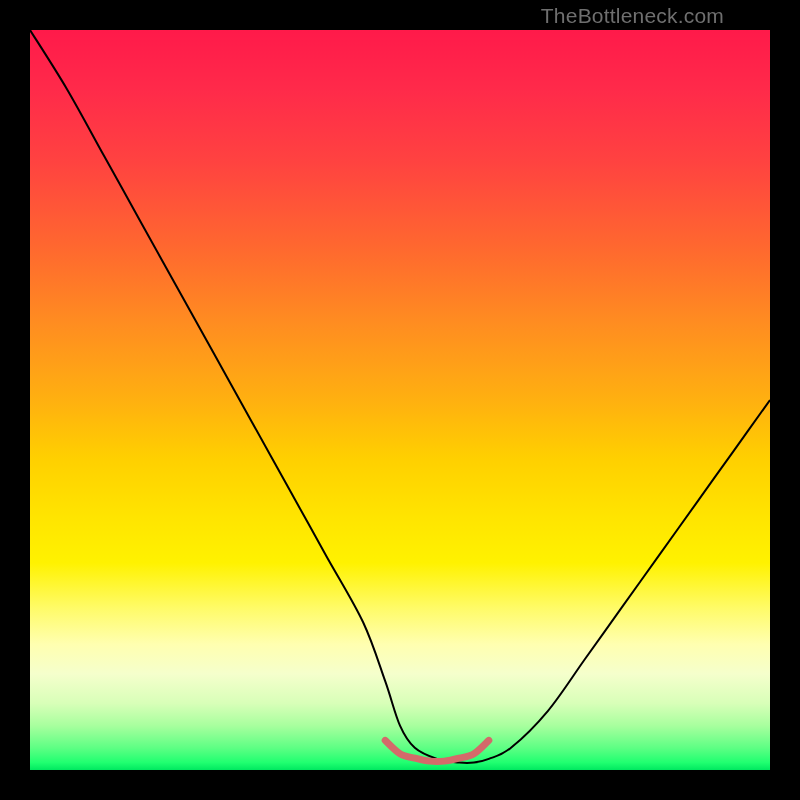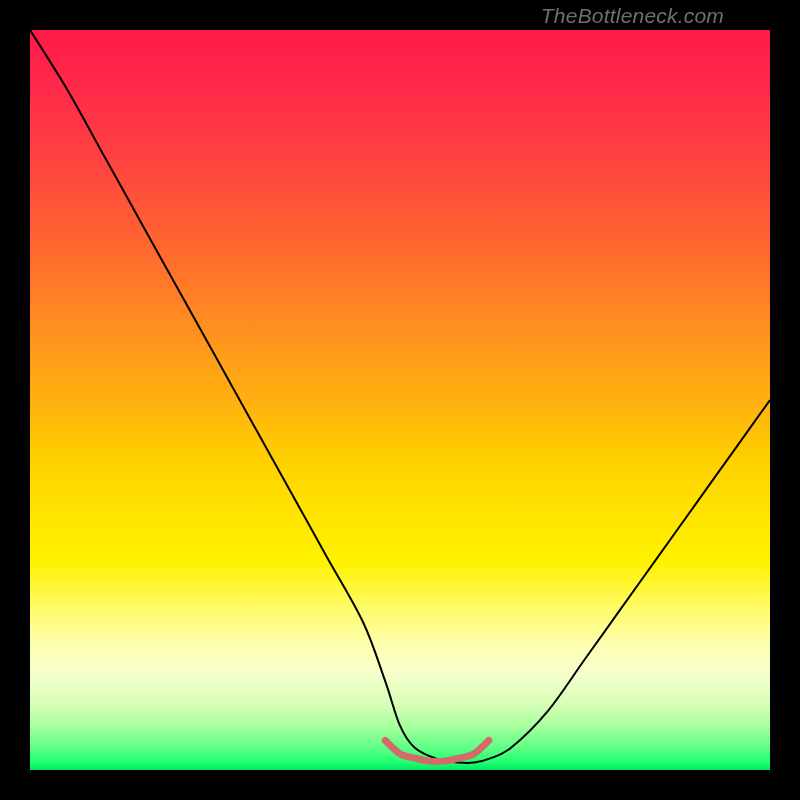--- a/index.html
+++ b/index.html
@@ -8,21 +8,20 @@
     width: 800px;
     height: 800px;
     background: #000;
     overflow: hidden;
   }
   .chart-container {
     position: relative;
     width: 736px;
     height: 800px;
     background: #000;
-    font-style: italic;
   }
   .plot-area {
     position: absolute;
     left: 30px;
     top: 30px;
     width: 740px;
     height: 740px;
     overflow: hidden;
   }
   .gradient-bg {

